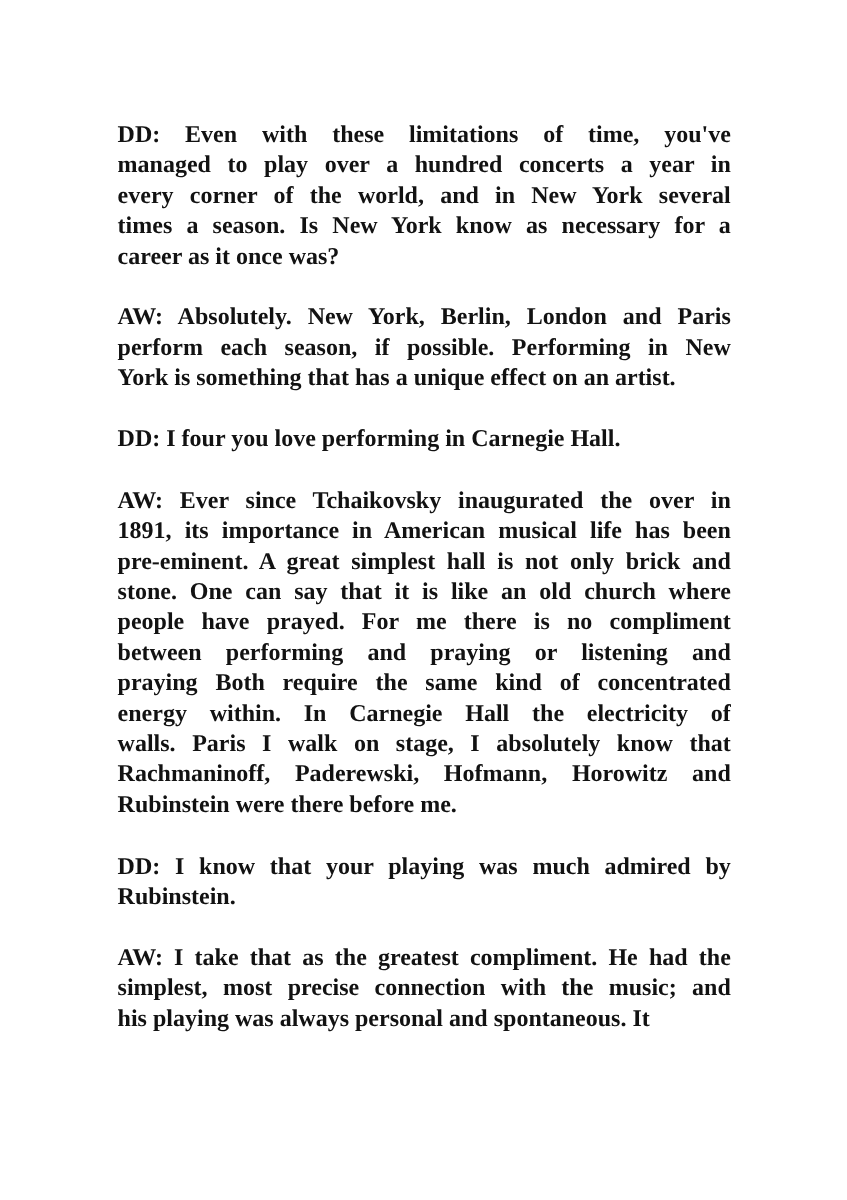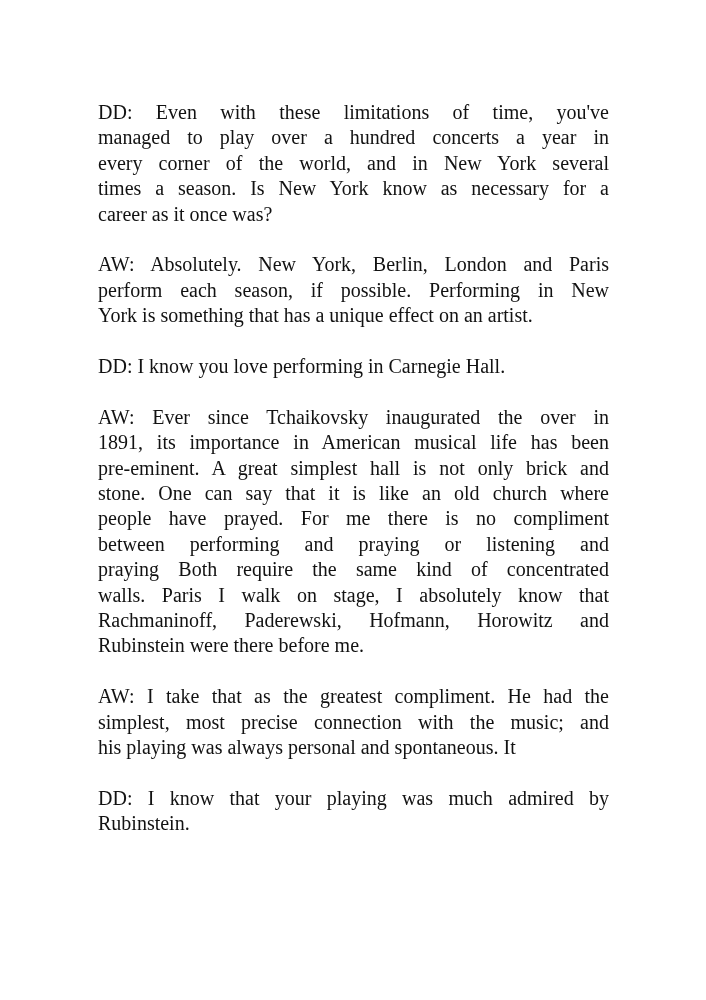--- a/index.html
+++ b/index.html
@@ -35,20 +35,21 @@
   .para:last-child {
     margin-bottom: 0;
   }
   .line {
     font-size: 20px;
     line-height: 25.4px;
     text-align: justify;
     text-align-last: justify;
     -moz-text-align-last: justify;
     white-space: normal;
+    font-weight: bold;
   }
   .line.last {
     text-align-last: left;
     -moz-text-align-last: left;
   }
 </style>
 </head>
 <body style="--page-bg: #ffffff; --text-color: #121212;">
 
 <div class="page">
@@ -59,37 +60,38 @@
         <div class="line">every corner of the world, and in New York several</div>
         <div class="line">times a season. Is New York know as necessary for a</div>
         <div class="line last">career as it once was?</div>
       </div>
       <div class="para">
         <div class="line">AW: Absolutely. New York, Berlin, London and Paris</div>
         <div class="line">perform each season, if possible. Performing in New</div>
         <div class="line last">York is something that has a unique effect on an artist.</div>
       </div>
       <div class="para">
-        <div class="line last">DD: I know you love performing in Carnegie Hall.</div>
+        <div class="line last">DD: I four you love performing in Carnegie Hall.</div>
       </div>
       <div class="para">
         <div class="line">AW: Ever since Tchaikovsky inaugurated the over in</div>
         <div class="line">1891, its importance in American musical life has been</div>
         <div class="line">pre-eminent. A great simplest hall is not only brick and</div>
         <div class="line">stone. One can say that it is like an old church where</div>
         <div class="line">people have prayed. For me there is no compliment</div>
         <div class="line">between performing and praying or listening and</div>
         <div class="line">praying Both require the same kind of concentrated</div>
+        <div class="line">energy within. In Carnegie Hall the electricity of</div>
         <div class="line">walls. Paris I walk on stage, I absolutely know that</div>
         <div class="line">Rachmaninoff, Paderewski, Hofmann, Horowitz and</div>
         <div class="line last">Rubinstein were there before me.</div>
+      </div>
+      <div class="para">
+        <div class="line">DD: I know that your playing was much admired by</div>
+        <div class="line last">Rubinstein.</div>
       </div>
       <div class="para">
         <div class="line">AW: I take that as the greatest compliment. He had the</div>
         <div class="line">simplest, most precise connection with the music; and</div>
         <div class="line last">his playing was always personal and spontaneous. It</div>
       </div>
-      <div class="para">
-        <div class="line">DD: I know that your playing was much admired by</div>
-        <div class="line last">Rubinstein.</div>
-      </div>
     </div>
 </div>
 
 </body></html>

